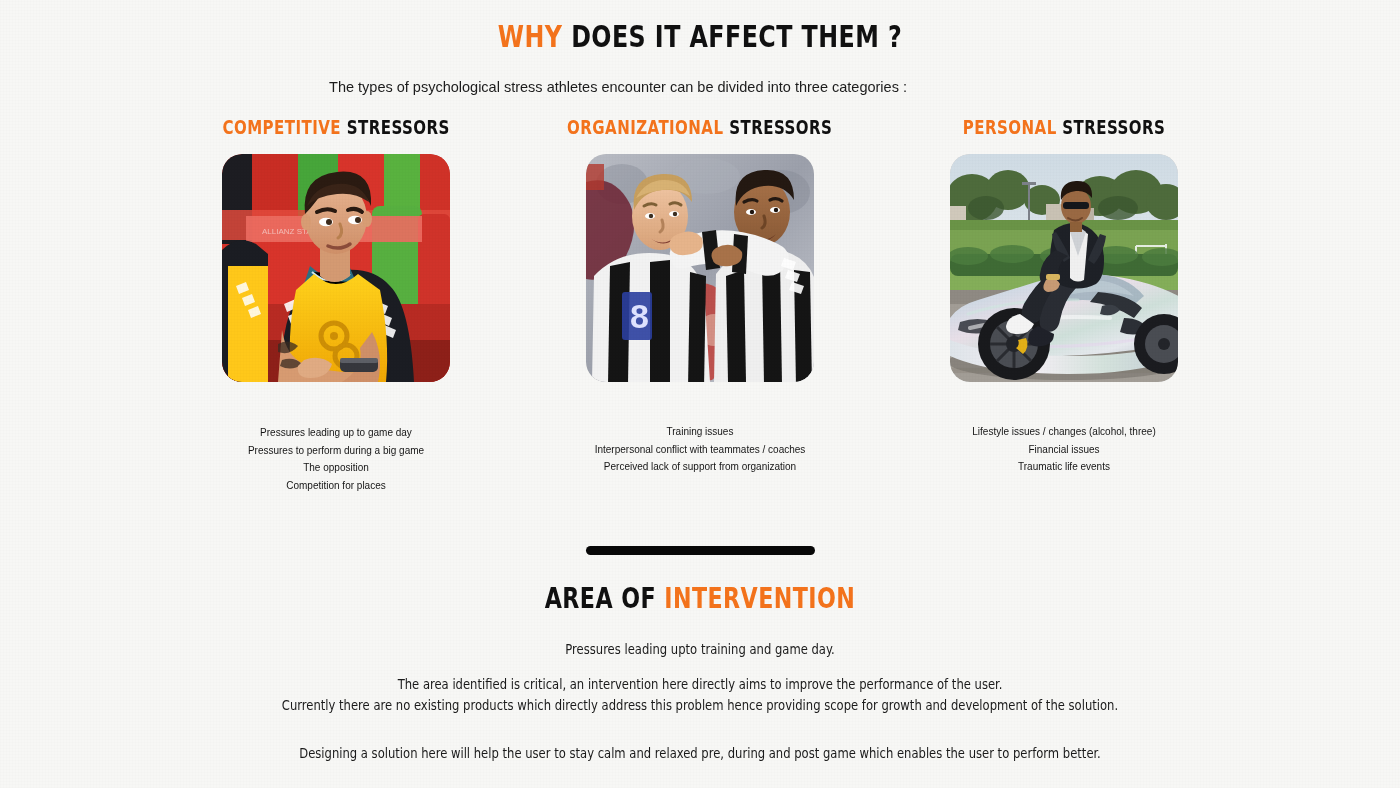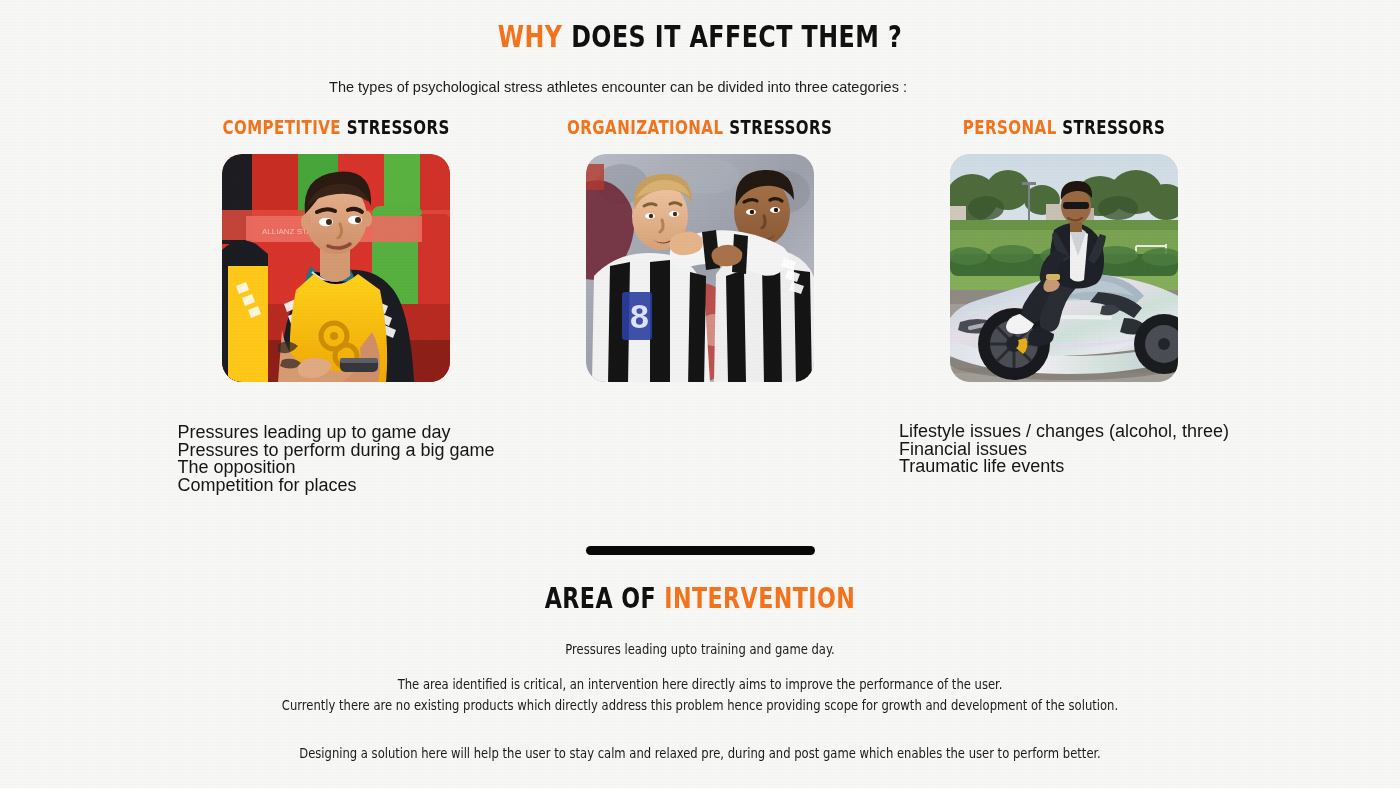--- a/index.html
+++ b/index.html
@@ -100,22 +100,22 @@
     height: 228px;
     border-radius: 20px;
     overflow: hidden;
     position: relative;
     background: #cfcfcf;
   }
   .thumb svg { display: block; }
 
   .col-desc {
     margin-top: 40px;
-    text-align: left;
-    font-size: 18px;
+    text-align: center;
+    font-size: 10px;
     line-height: 17.5px;
     color: #161616;
     white-space: pre-line;
   }
   .col-1 .col-desc { margin-top: 42px; }
   .col-2 .col-desc { margin-top: 41px; }
   .col-3 .col-desc { margin-top: 41px; }
 
   
   #divider {
@@ -386,20 +386,23 @@
 
               <g fill="#ffffff" opacity=".9">
                 <path d="M198 104 l12 4 -3 8 -12 -4 Z"></path>
                 <path d="M202 116 l12 4 -3 8 -12 -4 Z"></path>
                 <path d="M206 128 l12 4 -3 8 -12 -4 Z"></path>
               </g>
             </g>
           </svg>
         </div>
       </div>
+      <div class="col-desc">Training issues
+Interpersonal conflict with teammates / coaches
+Perceived lack of support from organization</div>
     </div>
 
     <div class="col col-3">
       <div class="col-title display">
         <span class="hl">PERSONAL</span><span class="dk"> STRESSORS</span>
       </div>
       <div class="thumb-wrap">
         <div class="thumb">
           <svg width="228" height="228" viewBox="0 0 228 228" xmlns="http://www.w3.org/2000/svg" role="img">
             <defs>

